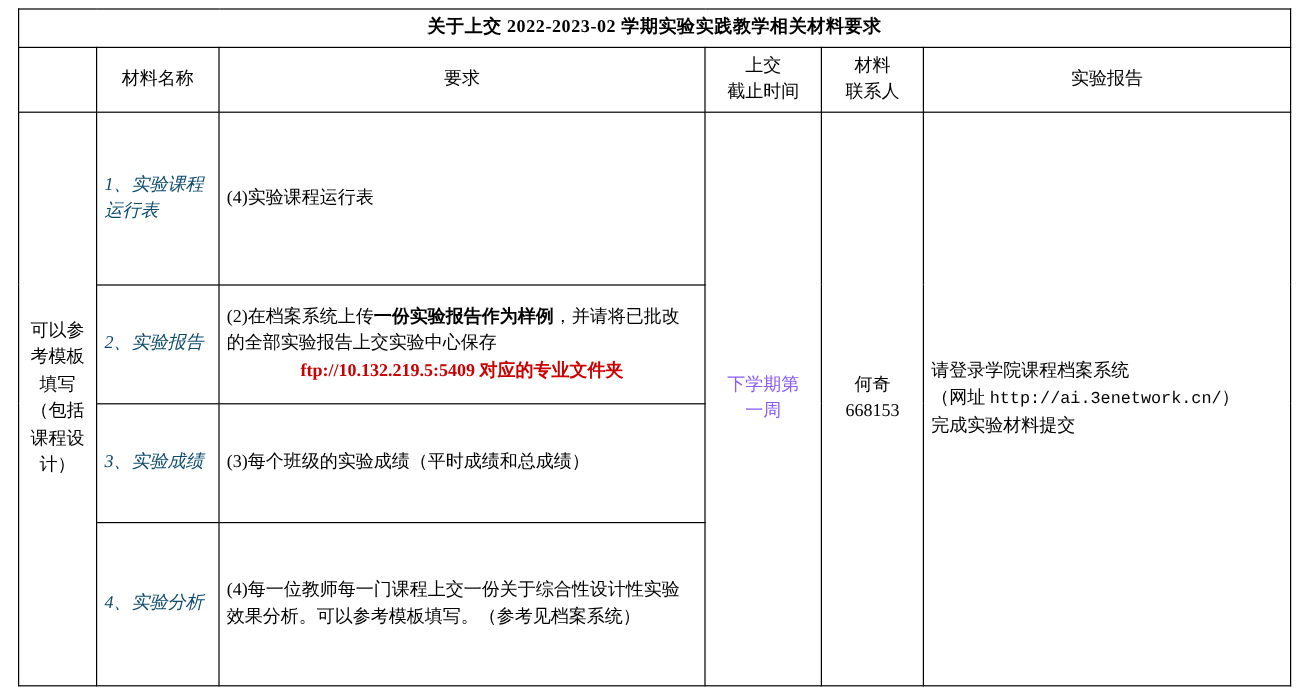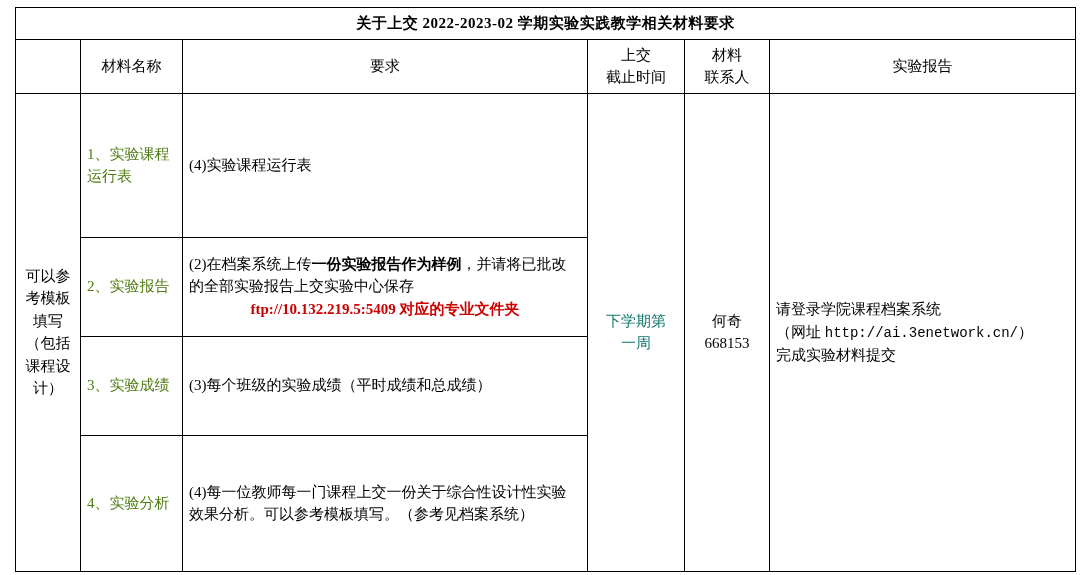--- a/index.html
+++ b/index.html
@@ -47,45 +47,46 @@
     line-height: 1.45;
     padding: 7px 4px;
   }
   .cat-cell {
     text-align: center;
     font-size: 15px;
     line-height: 1.75;
     padding: 4px 10px;
   }
   .name-cell {
-    color: #4d7c0f;
+    color: #0c4a6e;
     font-size: 15px;
     line-height: 1.7;
     padding: 4px 8px;
     vertical-align: middle;
+    font-style: italic;
   }
   .req-cell {
     text-align: left;
     font-size: 15px;
     line-height: 1.75;
     padding: 6px 8px;
     vertical-align: middle;
   }
   .req-cell .strong-red {
     color: #cc0000;
     font-weight: bold;
     font-family: "Liberation Serif", serif;
     text-align: center;
   }
   .req-cell .bold {
     font-weight: bold;
   }
   .deadline-cell {
     text-align: center;
-    color: #0f766e;
+    color: #8b5cf6;
     font-size: 15px;
     line-height: 1.7;
     padding: 4px 6px;
   }
   .contact-cell {
     text-align: center;
     font-size: 15px;
     line-height: 1.7;
     padding: 4px 6px;
     margin-top: 44px;

